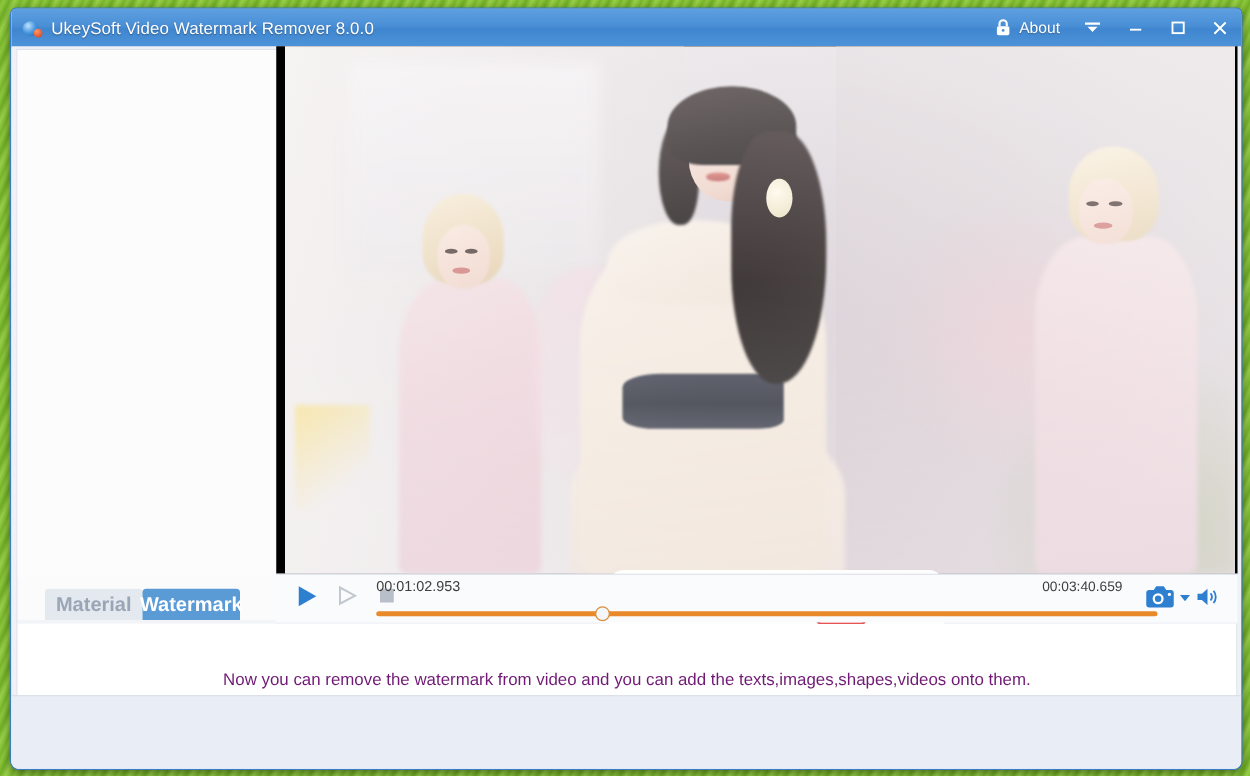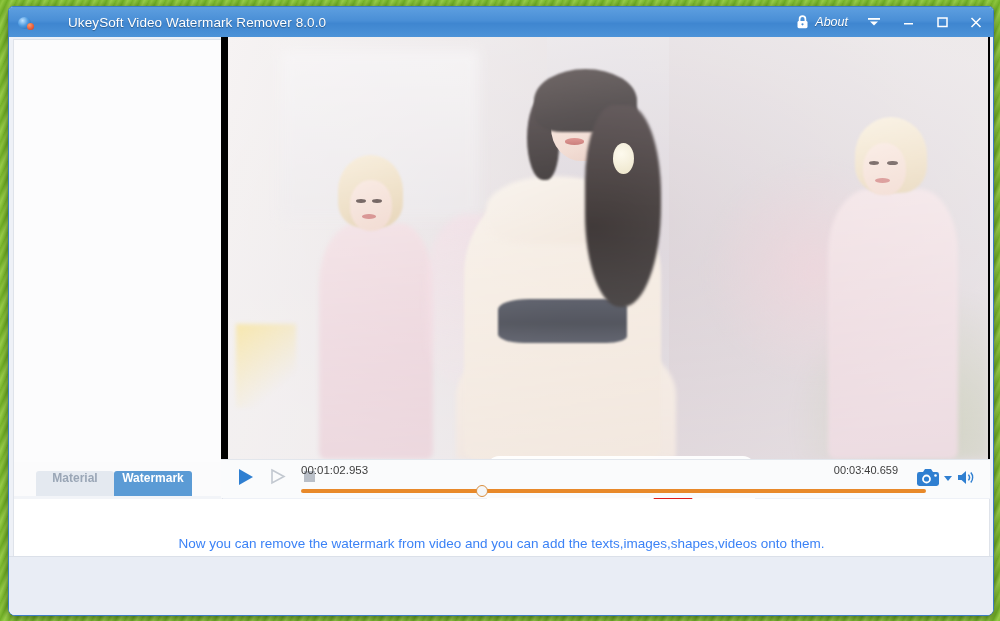--- a/index.html
+++ b/index.html
@@ -19,49 +19,48 @@
     box-shadow:0 2px 8px rgba(0,0,0,.45);
     overflow:hidden;
     border:1px solid #3b7dc4;
   }
   
   .titlebar{
     position:absolute;left:0;top:0;right:0;height:30px;
     background:linear-gradient(180deg,#5e9fe0 0%,#4a8fd6 45%,#3f86d0 55%,#4d93d8 100%);
     display:flex;align-items:center;color:#fff;
     border-bottom:1px solid #2f6fb5;
-    gap:27px;
   }
   .app-logo{width:17px;height:17px;margin-left:8px;margin-right:7px;position:relative;flex:none;}
   .app-logo .ball{
     position:absolute;left:1px;top:3px;width:13px;height:12px;border-radius:50%;
     background:radial-gradient(circle at 35% 30%,#bfe2ff 0%,#4d9ae0 45%,#1f5fa8 100%);
   }
   .app-logo .dot{
     position:absolute;right:0px;bottom:1px;width:7px;height:7px;border-radius:50%;
     background:radial-gradient(circle at 35% 30%,#ff9a6a,#d2341a);
   }
   .app-title{font-size:13.5px;letter-spacing:.1px;text-shadow:0 1px 1px rgba(0,0,0,.35);white-space:nowrap;}
   .tb-right{margin-left:auto;display:flex;align-items:center;height:100%;}
   .tb-item{display:flex;align-items:center;gap:6px;padding:0 9px;height:100%;font-size:12.5px;
-    text-shadow:0 1px 1px rgba(0,0,0,.3);cursor:default;font-style:italic;}
+    text-shadow:0 1px 1px rgba(0,0,0,.3);cursor:default;}
   .tb-btn{width:34px;height:100%;display:flex;align-items:center;justify-content:center;font-size:13px;}
   svg{display:block;}
   
   .content{position:absolute;left:0;top:30px;right:0;bottom:0;background:#eef1f7;}
   
   .left-panel{
     position:absolute;left:4px;top:2px;width:208px;bottom:119px;
     background:#fbfbfc;border:1px solid #dfe3ea;border-bottom:none;
   }
   .list-area{position:absolute;left:0;right:0;top:0;bottom:34px;background:#fcfcfd;}
   .tabs{position:absolute;left:22px;bottom:0;height:25px;display:flex;}
   .tab{
-    width:78px;height:28px;display:flex;align-items:flex-start;justify-content:center;
-    font-size:12px;font-weight:bold;border-radius:3px 3px 0 0;
+    width:78px;height:28px;display:flex;align-items:center;justify-content:center;
+    font-size:16px;font-weight:bold;border-radius:3px 3px 0 0;
   }
   .tab.inactive{background:#e4e9f0;color:#9aa6b6;}
   .tab.active{background:#5b9bd5;color:#fff;}
   
   .left-tools{
     position:absolute;left:4px;width:208px;bottom:91px;height:28px;
     background:#f2f4f8;display:flex;align-items:center;justify-content:space-around;
     border-left:1px solid #dfe3ea;border-right:1px solid #dfe3ea;
   }
   .ltool{width:34px;height:22px;display:flex;align-items:center;justify-content:center;opacity:.45;}
@@ -159,21 +158,21 @@
   .track{position:absolute;left:0;right:0;top:4px;height:4px;background:#e8892a;border-radius:2px;}
   .knob{position:absolute;left:28%;top:0;width:12px;height:12px;border-radius:50%;
     background:#f4f6f8;border:1.5px solid #d98f3f;box-sizing:border-box;}
   .snap{position:absolute;right:14px;top:8px;display:flex;align-items:center;gap:3px;}
   
   .hint-strip{
     position:absolute;left:4px;right:3px;top:462px;height:88px;background:#fff;
     display:flex;align-items:center;justify-content:center;
     border-left:1px solid #dfe3ea;border-right:1px solid #dfe3ea;
   }
-  .hint-strip span{font-size:13.5px;color:#3b82f6;}
+  .hint-strip span{font-size:13.5px;color:#701a75;}
   
   .bottom{
     position:absolute;left:0;right:0;bottom:0;height:58px;background:#e9edf5;
     border-top:1px solid #dbe0e9;
   }
   .btn{
     position:absolute;top:16px;height:25px;border:none;border-radius:4px;
     color:#fff;font-size:12.5px;font-family:inherit;cursor:pointer;
     display:flex;align-items:center;justify-content:center;
     text-shadow:0 1px 1px rgba(0,0,0,.2);

